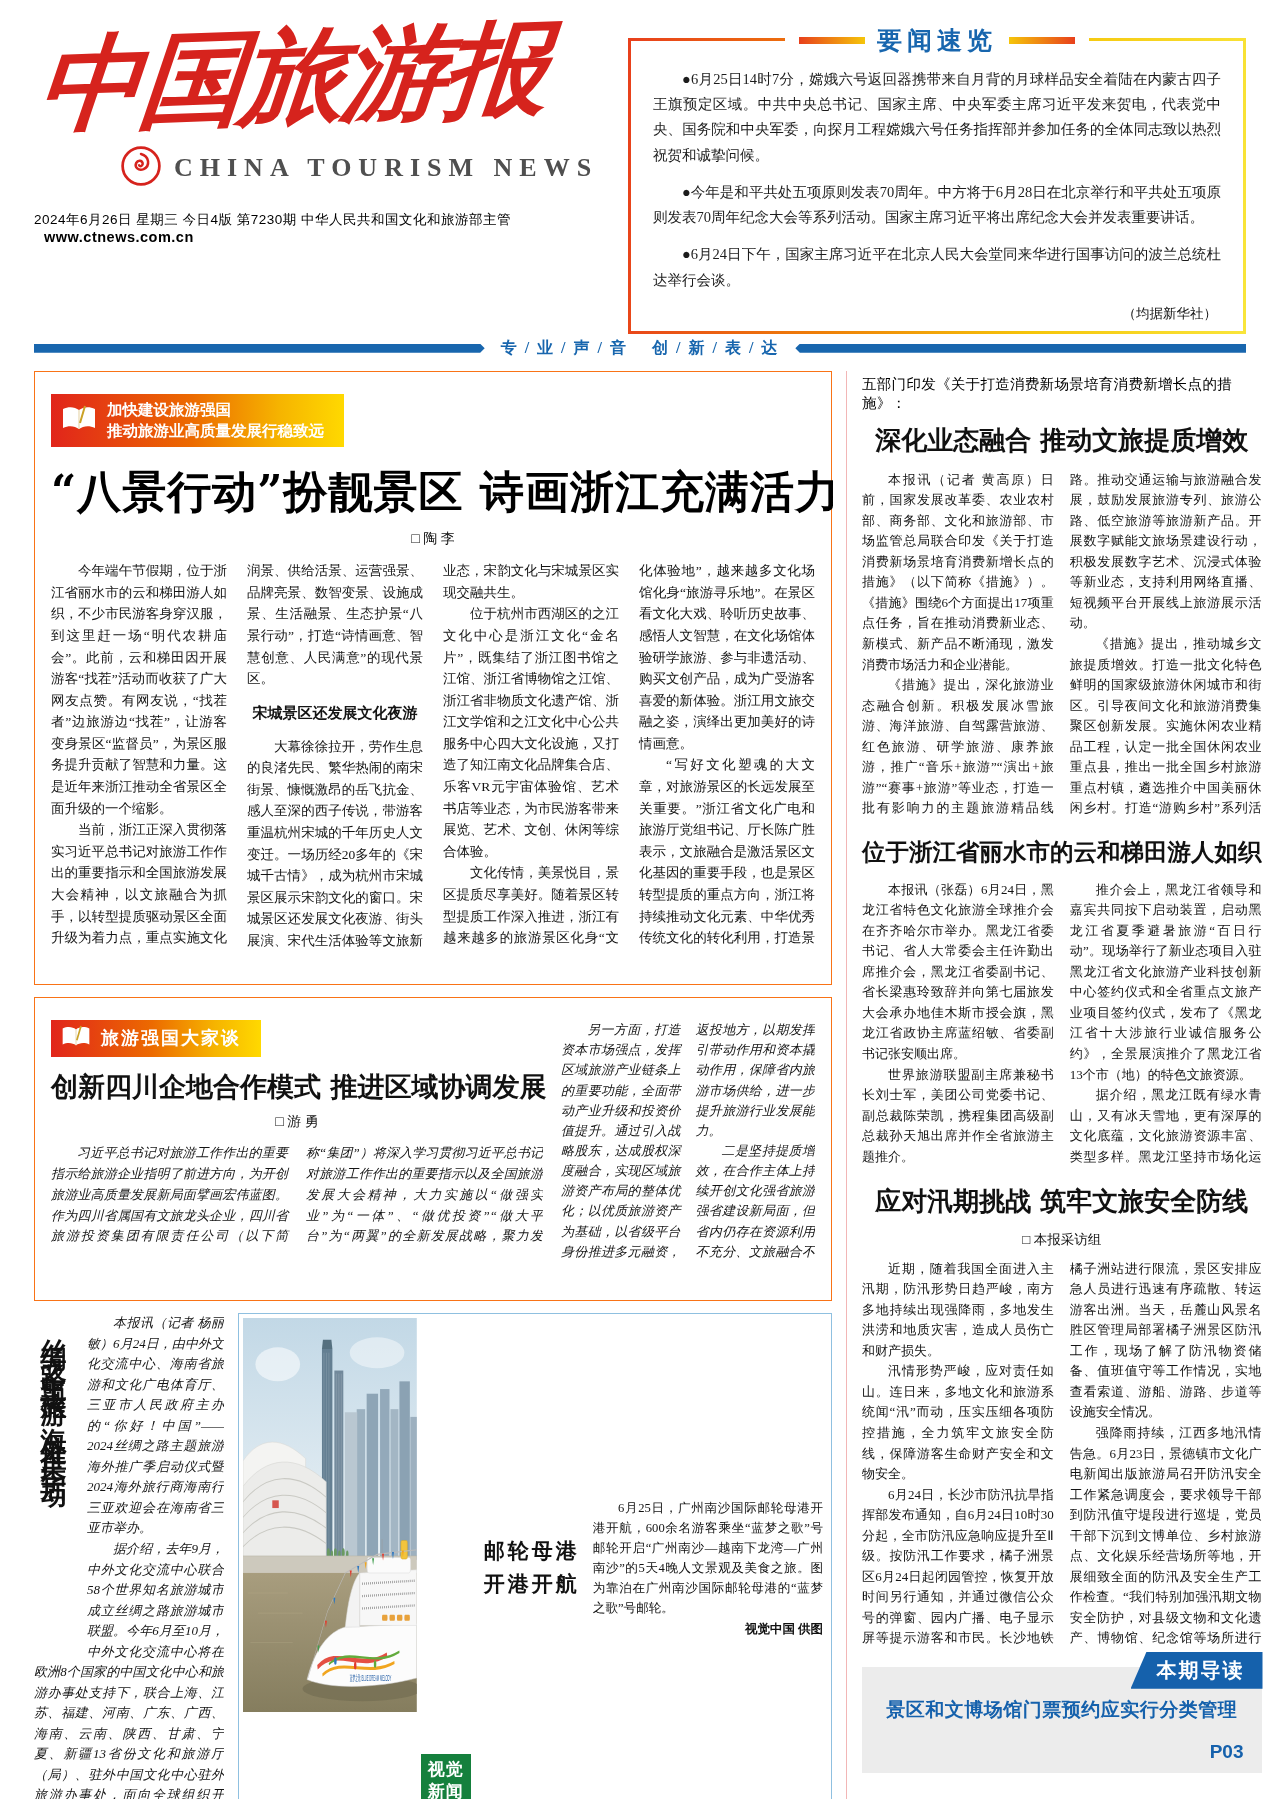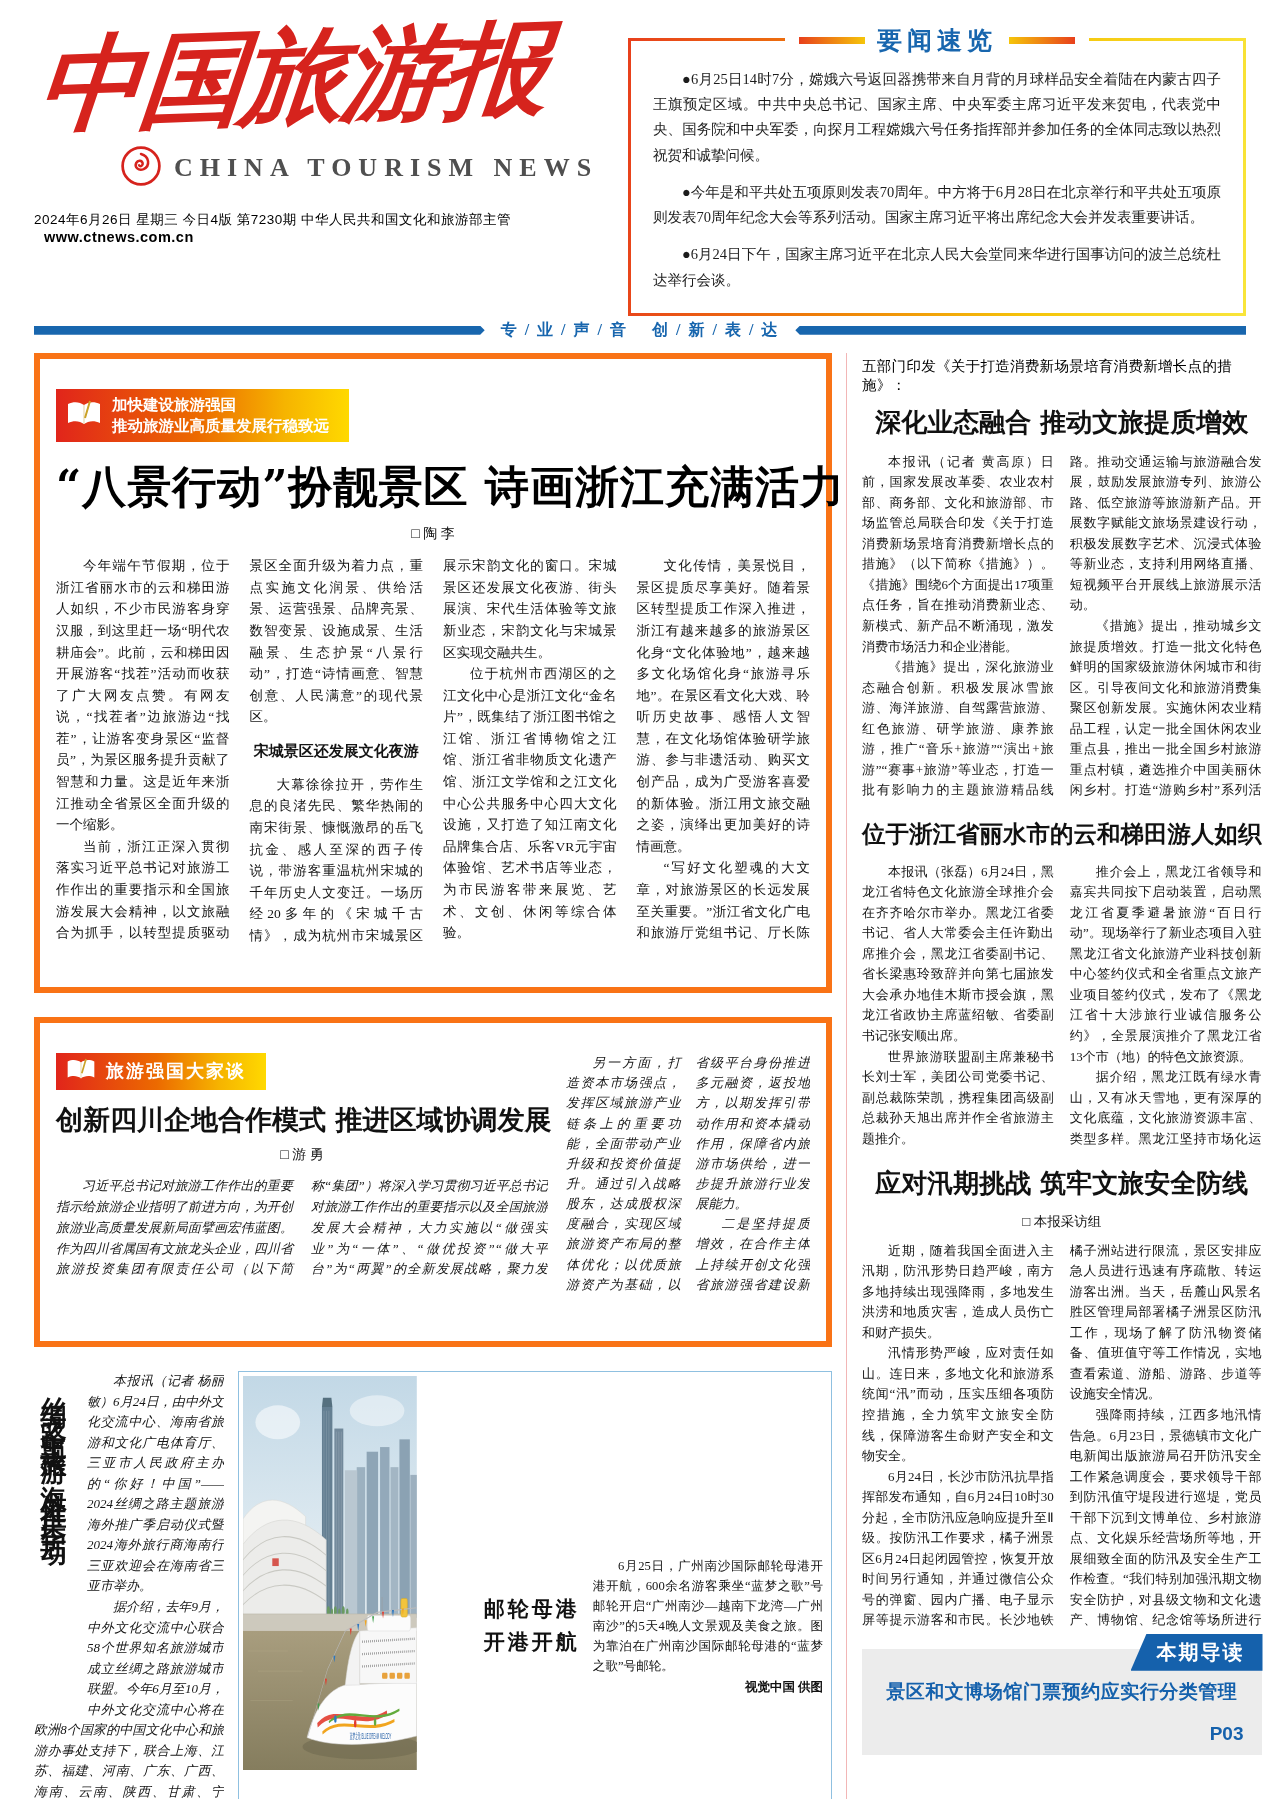--- a/index.html
+++ b/index.html
@@ -36,21 +36,21 @@
   .sbar.l { clip-path:polygon(0 0,99% 0,100% 50%,99% 100%,0 100%); }
   .sbar.r { clip-path:polygon(1% 0,100% 0,100% 100%,1% 100%,0 50%); }
   .slogan-text { color:#1866ae; font-weight:bold; font-size:16px; letter-spacing:2px;
                  font-family:"Liberation Serif", serif; white-space:nowrap; }
 
   
   .main { display:flex; }
   .col-left { width:798px; }
   .col-right { flex:1; border-left:1px solid #f2b6b6; margin-left:14px; padding-left:15px; }
 
-  .pinkbox { border:6px solid #f97316; padding:30px 16px; margin-bottom:24px; }
+  .pinkbox { border:1px solid #f97316; padding:22px 16px; margin-bottom:12px; }
 
   .badge { display:inline-flex; align-items:center; gap:10px; color:#fff; padding:5px 20px 5px 10px;
            background:linear-gradient(90deg,#e1251b 0%,#ec6a00 48%,#f6b400 78%,#ffd900 100%); }
   .badge .bl { font-weight:bold; font-size:15.5px; line-height:1.4; }
   .badge .bl.single { font-size:18px; letter-spacing:2px; }
 
   .h-main { font-family:"DejaVu Serif", serif; font-weight:bold; font-size:44px; text-align:center;
             margin:16px 0 4px; letter-spacing:1px; color:#000; white-space:nowrap; }
   .byline { text-align:center; font-size:14px; margin:8px 0 12px; font-family:"Liberation Serif",serif; }
 
@@ -137,20 +137,21 @@
           <span class="tbar"></span>
           <span>要闻速览</span>
           <span class="tbar r"></span>
         </div>
       </div>
       <div>
           <p class="brief-p">●6月25日14时7分，嫦娥六号返回器携带来自月背的月球样品安全着陆在内蒙古四子王旗预定区域。中共中央总书记、国家主席、中央军委主席习近平发来贺电，代表党中央、国务院和中央军委，向探月工程嫦娥六号任务指挥部并参加任务的全体同志致以热烈祝贺和诚挚问候。</p>
           <p class="brief-p">●今年是和平共处五项原则发表70周年。中方将于6月28日在北京举行和平共处五项原则发表70周年纪念大会等系列活动。国家主席习近平将出席纪念大会并发表重要讲话。</p>
           <p class="brief-p">●6月24日下午，国家主席习近平在北京人民大会堂同来华进行国事访问的波兰总统杜达举行会谈。</p>
         </div>
+      <div class="brief-src">（均据新华社）</div>
     </div>
   </div>
 
   <div class="slogan">
     <div class="sbar l"></div>
     <div class="slogan-text">专 / 业 / 声 / 音　 创 / 新 / 表 / 达</div>
     <div class="sbar r"></div>
   </div>
 
   <div class="main">

